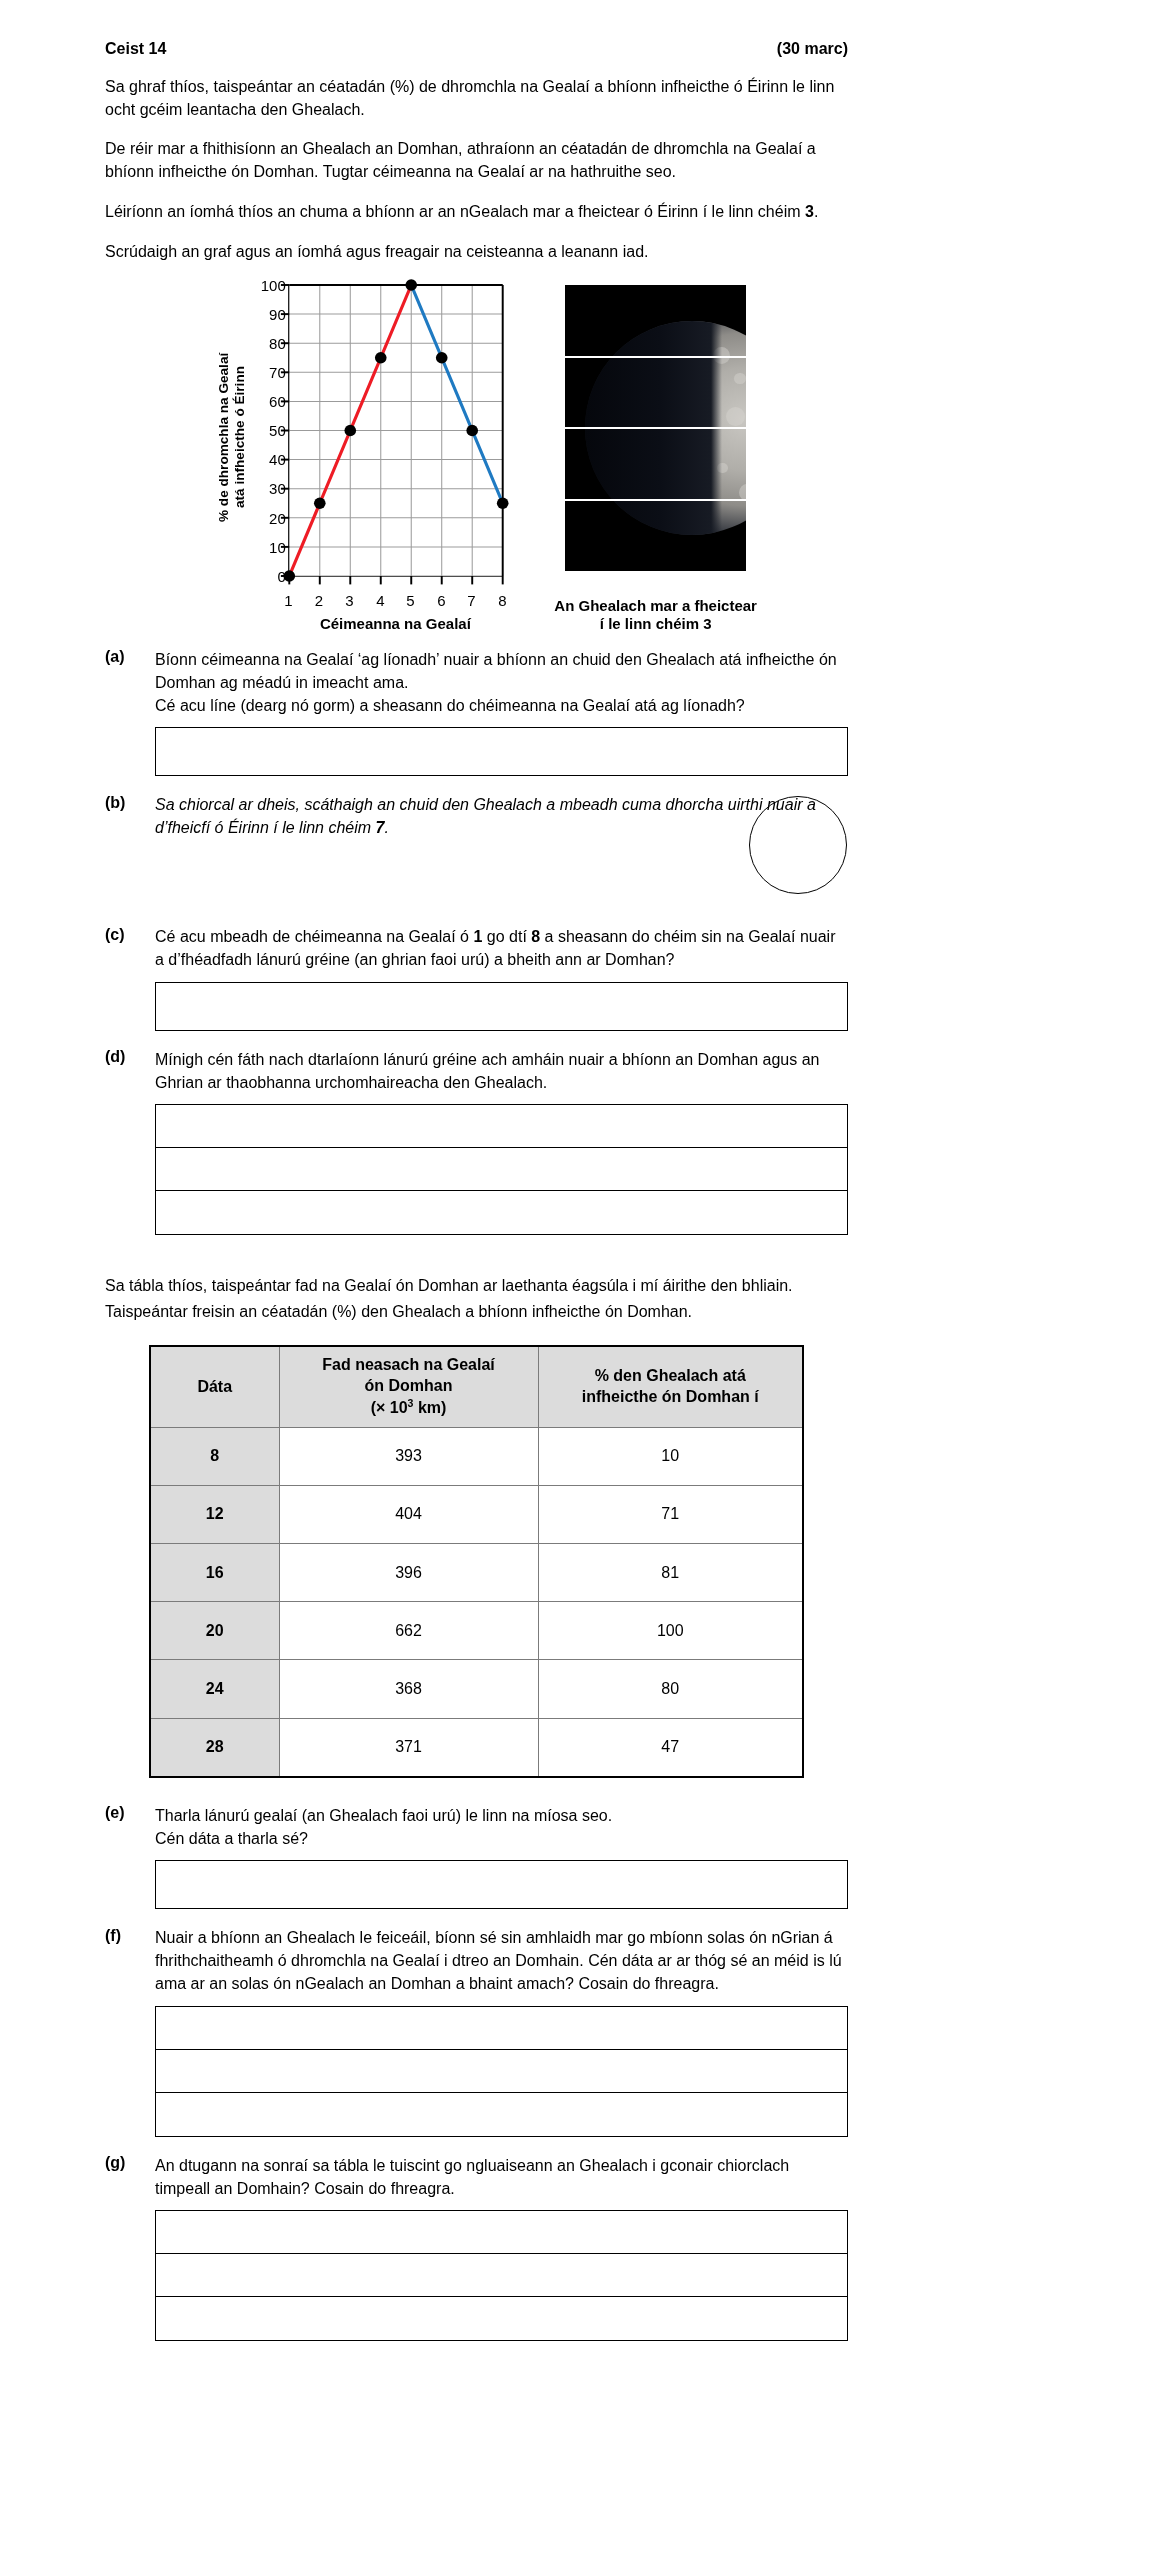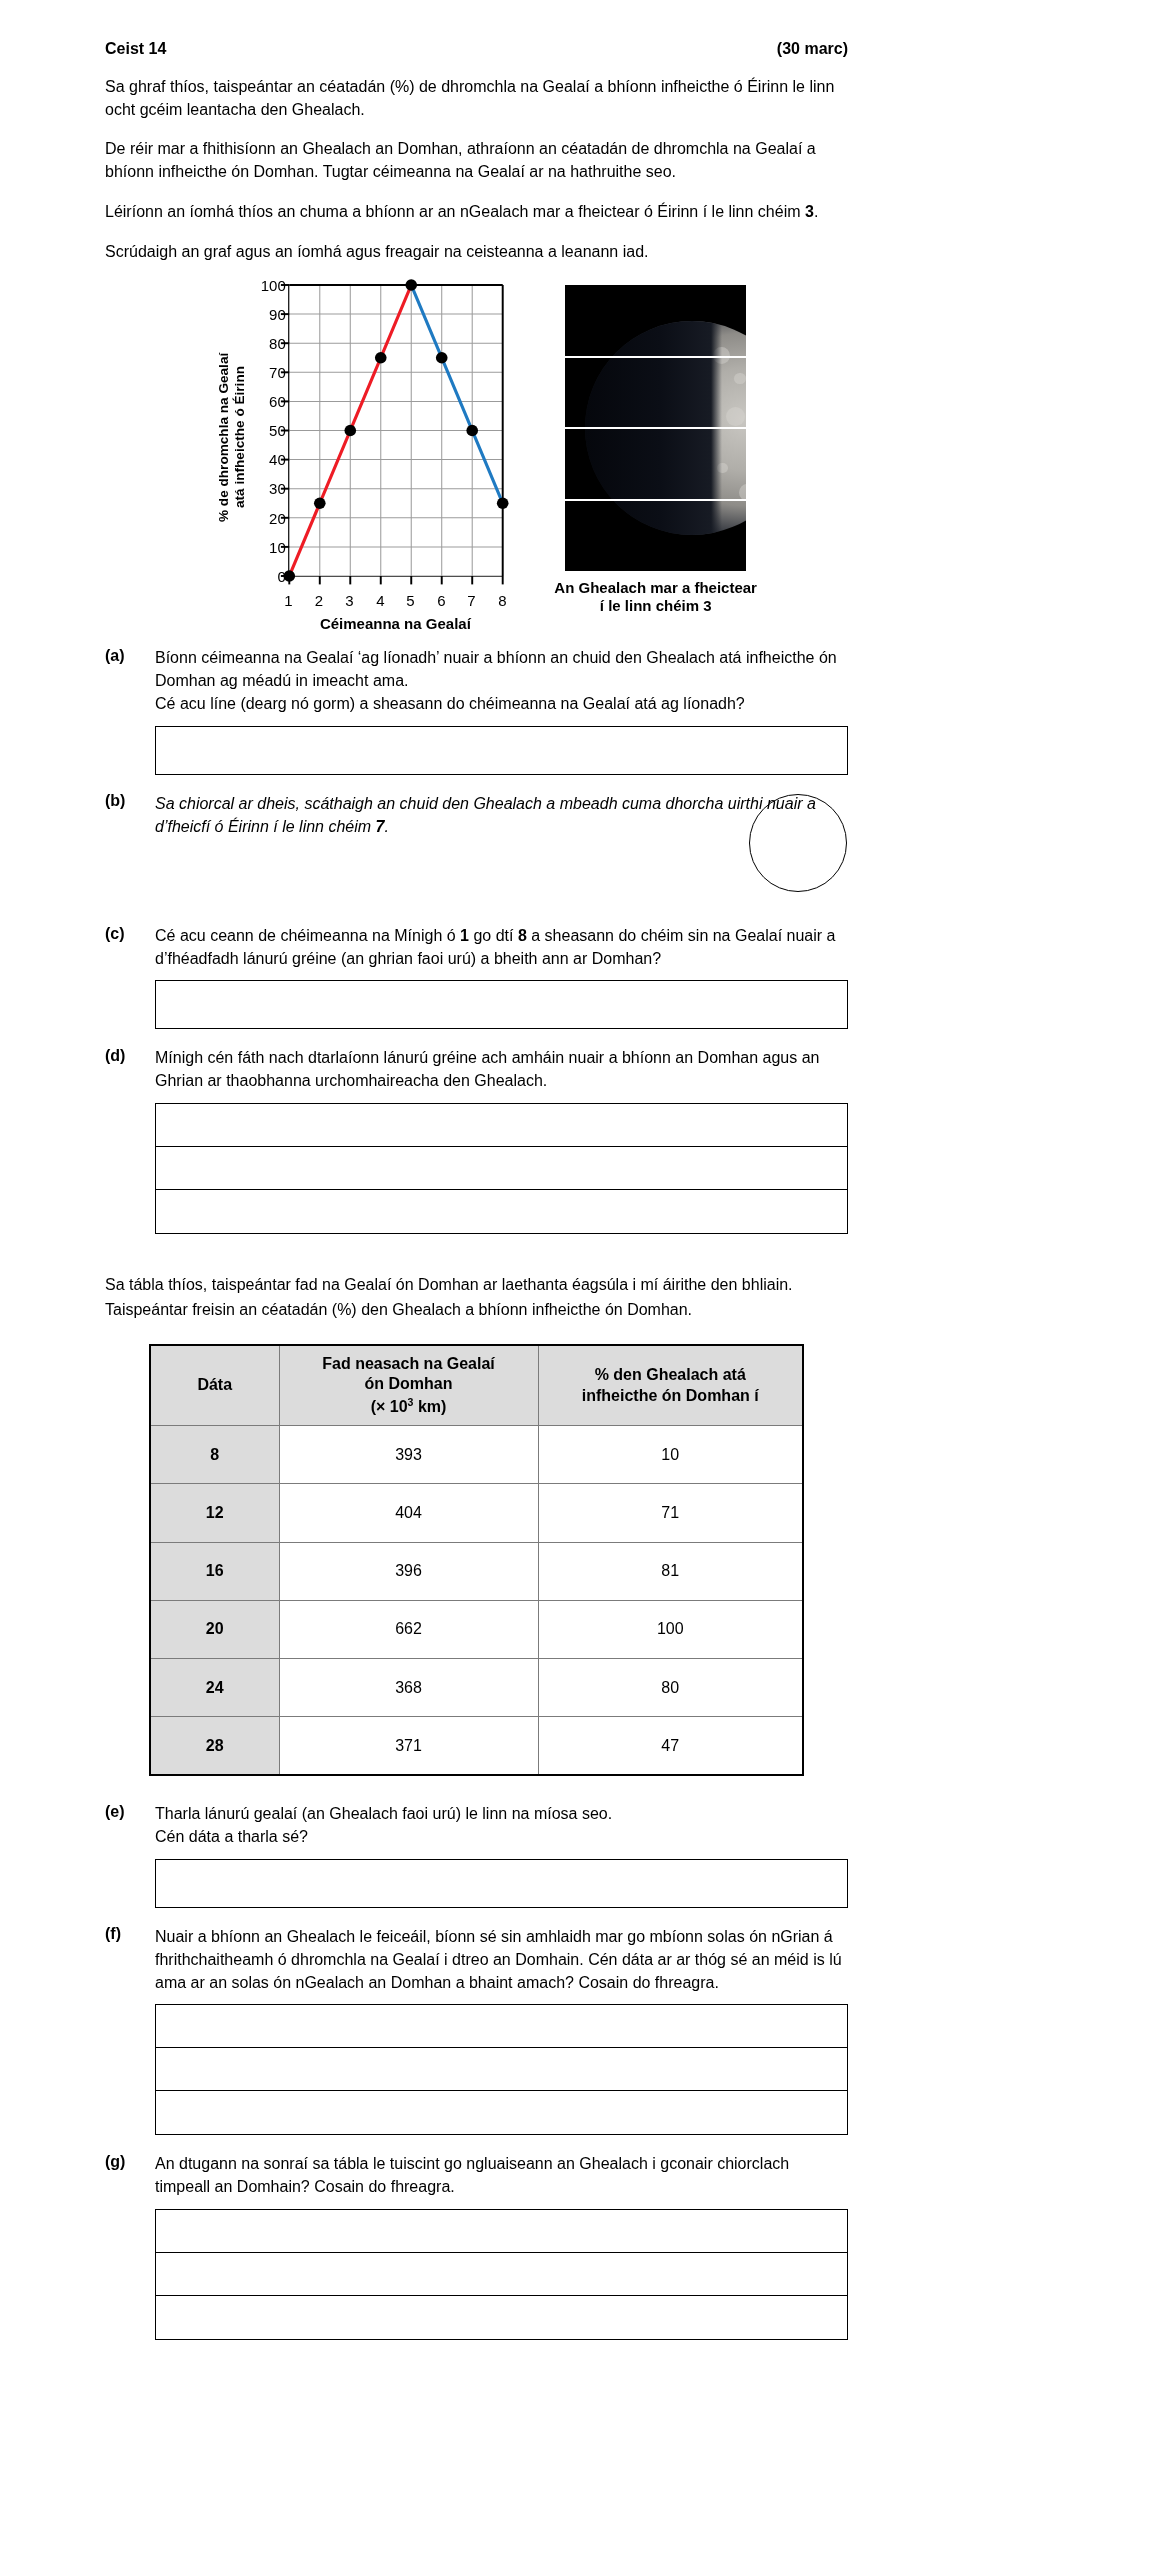--- a/index.html
+++ b/index.html
@@ -114,20 +114,21 @@
     margin-top:3.9px;
     margin-left:38px;
   }
 
   
   .moonwrap{
     margin-left:50px;
     display:flex;
     flex-direction:column;
     align-items:center;
+    gap:18px;
   }
   .moonimg{
     width:181px;
     height:286px;
     background:#000;
     position:relative;
     overflow:hidden;
   }
   .moon-disc{
     position:absolute;
@@ -399,21 +400,21 @@
       <div class="qbody" style="max-width:731px;font-style:italic;">
         <span>Sa chiorcal ar dheis, scáthaigh an chuid den Ghealach a mbeadh cuma dhorcha uirthi nuair a d’fheicfí ó Éirinn í le linn chéim </span><b class="inl">7</b><span>.</span>
       </div>
     </div>
     <div style="height:60px;"></div>
   </div>
 
   <div class="qsection">
     <div class="q">
       <div class="qlet">(c)</div>
-      <div class="qbody"><span>Cé acu ceann de chéimeanna na Mínigh ó </span><b class="inl">1</b><span> go dtí </span><b class="inl">8</b><span> a sheasann do chéim sin na Gealaí nuair a d’fhéadfadh lánurú gréine (an ghrian faoi urú) a bheith ann ar Domhan?</span></div>
+      <div class="qbody"><span>Cé acu mbeadh de chéimeanna na Gealaí ó </span><b class="inl">1</b><span> go dtí </span><b class="inl">8</b><span> a sheasann do chéim sin na Gealaí nuair a d’fhéadfadh lánurú gréine (an ghrian faoi urú) a bheith ann ar Domhan?</span></div>
     </div>
     <div class="ansbox one">
       <div class="ansline"></div>
     </div>
   </div>
 
   <div class="qsection">
     <div class="q">
       <div class="qlet">(d)</div>
       <div class="qbody">Mínigh cén fáth nach dtarlaíonn lánurú gréine ach amháin nuair a bhíonn an Domhan agus an Ghrian ar thaobhanna urchomhaireacha den Ghealach.</div>

